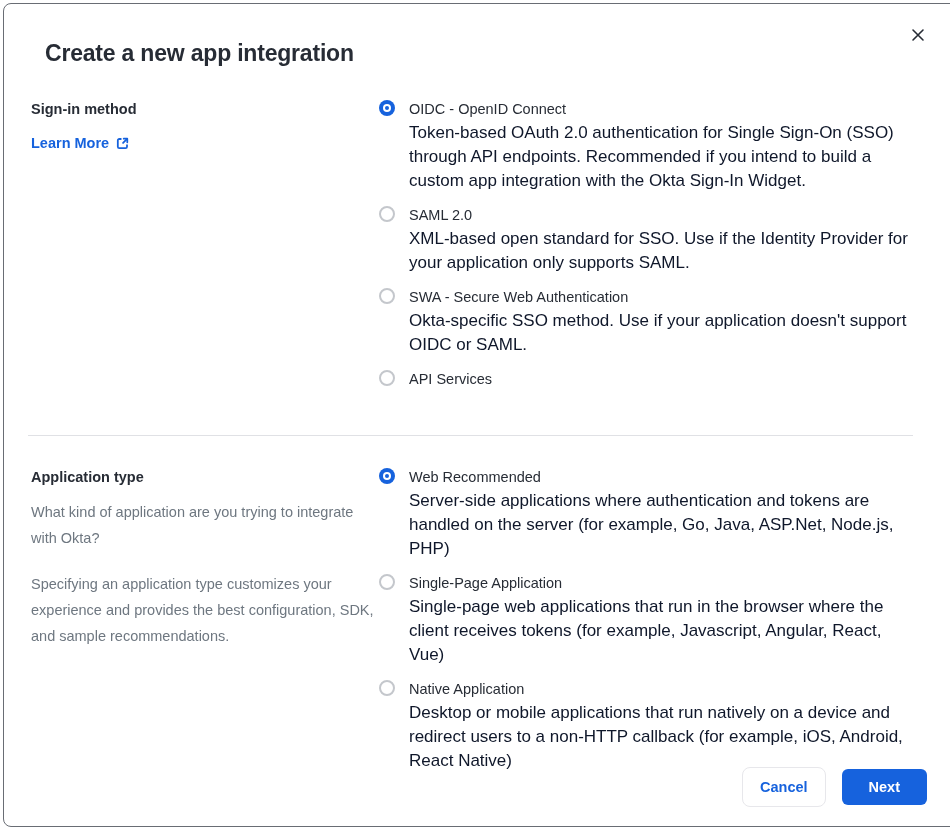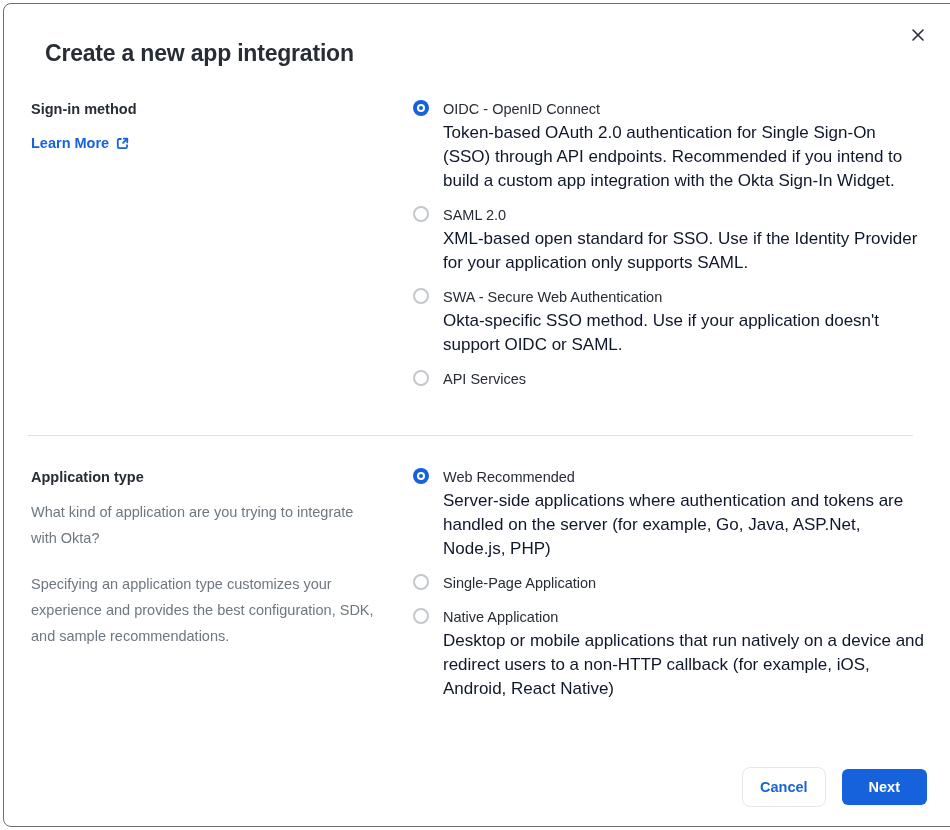--- a/index.html
+++ b/index.html
@@ -34,21 +34,21 @@
     margin: 0 0 30px 17px;
     font-size: 23px;
     line-height: 28px;
     font-weight: 700;
     color: #272c35;
     letter-spacing: -0.2px;
   }
   .section {
     display: grid;
     grid-template-columns: 346px 1fr;
-    column-gap: 36px;
+    column-gap: 2px;
     margin-left: 3px;
   }
   .col-left h2 {
     margin: 0;
     font-size: 14.5px;
     line-height: 24px;
     font-weight: 700;
     color: #272c35;
   }
   .learn-more {
@@ -228,20 +228,21 @@
         <div class="option-text">
           <div class="option-label">Web Recommended</div>
           <div class="option-desc">Server-side applications where authentication and tokens are handled on the server (for example, Go, Java, ASP.Net, Node.js, PHP)</div>
         </div>
       </div>
 
       <div class="option">
         <span class="radio"></span>
         <div class="option-text">
           <div class="option-label">Single-Page Application</div>
+          <div class="option-desc">Single-page web applications that run in the browser where the client receives tokens (for example, Javascript, Angular, React, Vue)</div>
         </div>
       </div>
 
       <div class="option">
         <span class="radio"></span>
         <div class="option-text">
           <div class="option-label">Native Application</div>
           <div class="option-desc">Desktop or mobile applications that run natively on a device and redirect users to a non-HTTP callback (for example, iOS, Android, React Native)</div>
         </div>
       </div>

